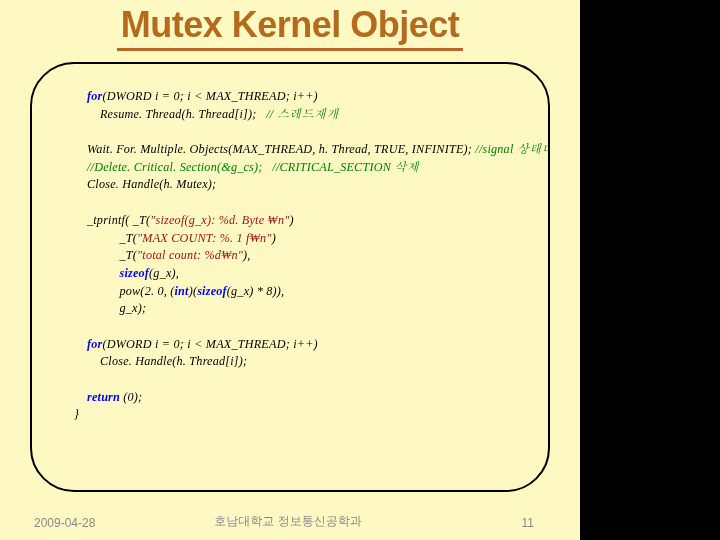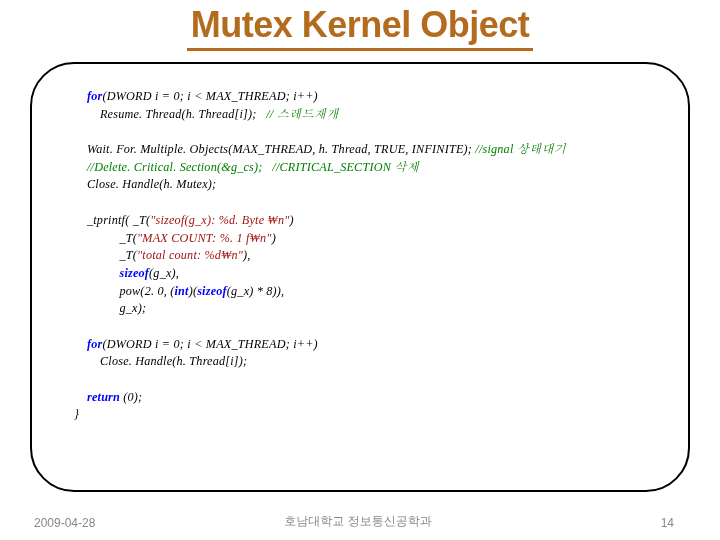--- a/index.html
+++ b/index.html
@@ -1,16 +1,16 @@
 <!DOCTYPE html>
 <html><head>
 <meta charset="utf-8">
 <style>
   html,body{margin:0;padding:0;width:720px;height:540px;background:#000;font-family:sans-serif;overflow:hidden}
-  .slide{width:720px;height:540px;background:#ffffff;position:relative}
+  .slide{width:580px;height:540px;background:#fef9c3;position:relative}
   .title{text-align:center;font-size:36px;font-weight:700;color:#b36b1d;padding-top:4px;letter-spacing:-0.5px}
   .title .underline{border-bottom:3px solid #b36b1d;display:inline-block;padding:0 4px 2px}
   .codebox{position:absolute;top:62px;left:30px;right:30px;bottom:48px;border:2.5px solid #000;border-radius:44px;padding:20px 26px 10px 38px;overflow:hidden}
   pre{margin:4px;font-family:"Times New Roman","Batang",serif;font-size:12.2px;font-style:italic;line-height:1.45;letter-spacing:0.2px;white-space:pre;color:#000}
   .kw{color:#0000ff;font-weight:700}
   .cm{color:#008000}
   .str{color:#a31515}
   .footer{position:absolute;bottom:10px;left:0;right:4px;height:22px;font-size:12px;color:#888}
   .footer .date{position:absolute;left:34px;bottom:0}
   .footer .org{position:absolute;left:0;right:0;text-align:center;bottom:0}
@@ -42,15 +42,15 @@
     <span class="kw">for</span><span>(DWORD i = 0; i &lt; MAX_THREAD; i++)</span>
 <span>        Close. Handle(h. Thread[i]);</span>
 
     <span class="kw">return</span><span> (0);</span>
 <span>}</span></pre>
   </div>
 
   <div class="footer">
     <span class="date">2009-04-28</span>
     <span class="org">호남대학교 정보통신공학과</span>
-    <span class="pg">14</span>
+    <span class="pg">11</span>
   </div>
 </div>
 
 </body></html>

